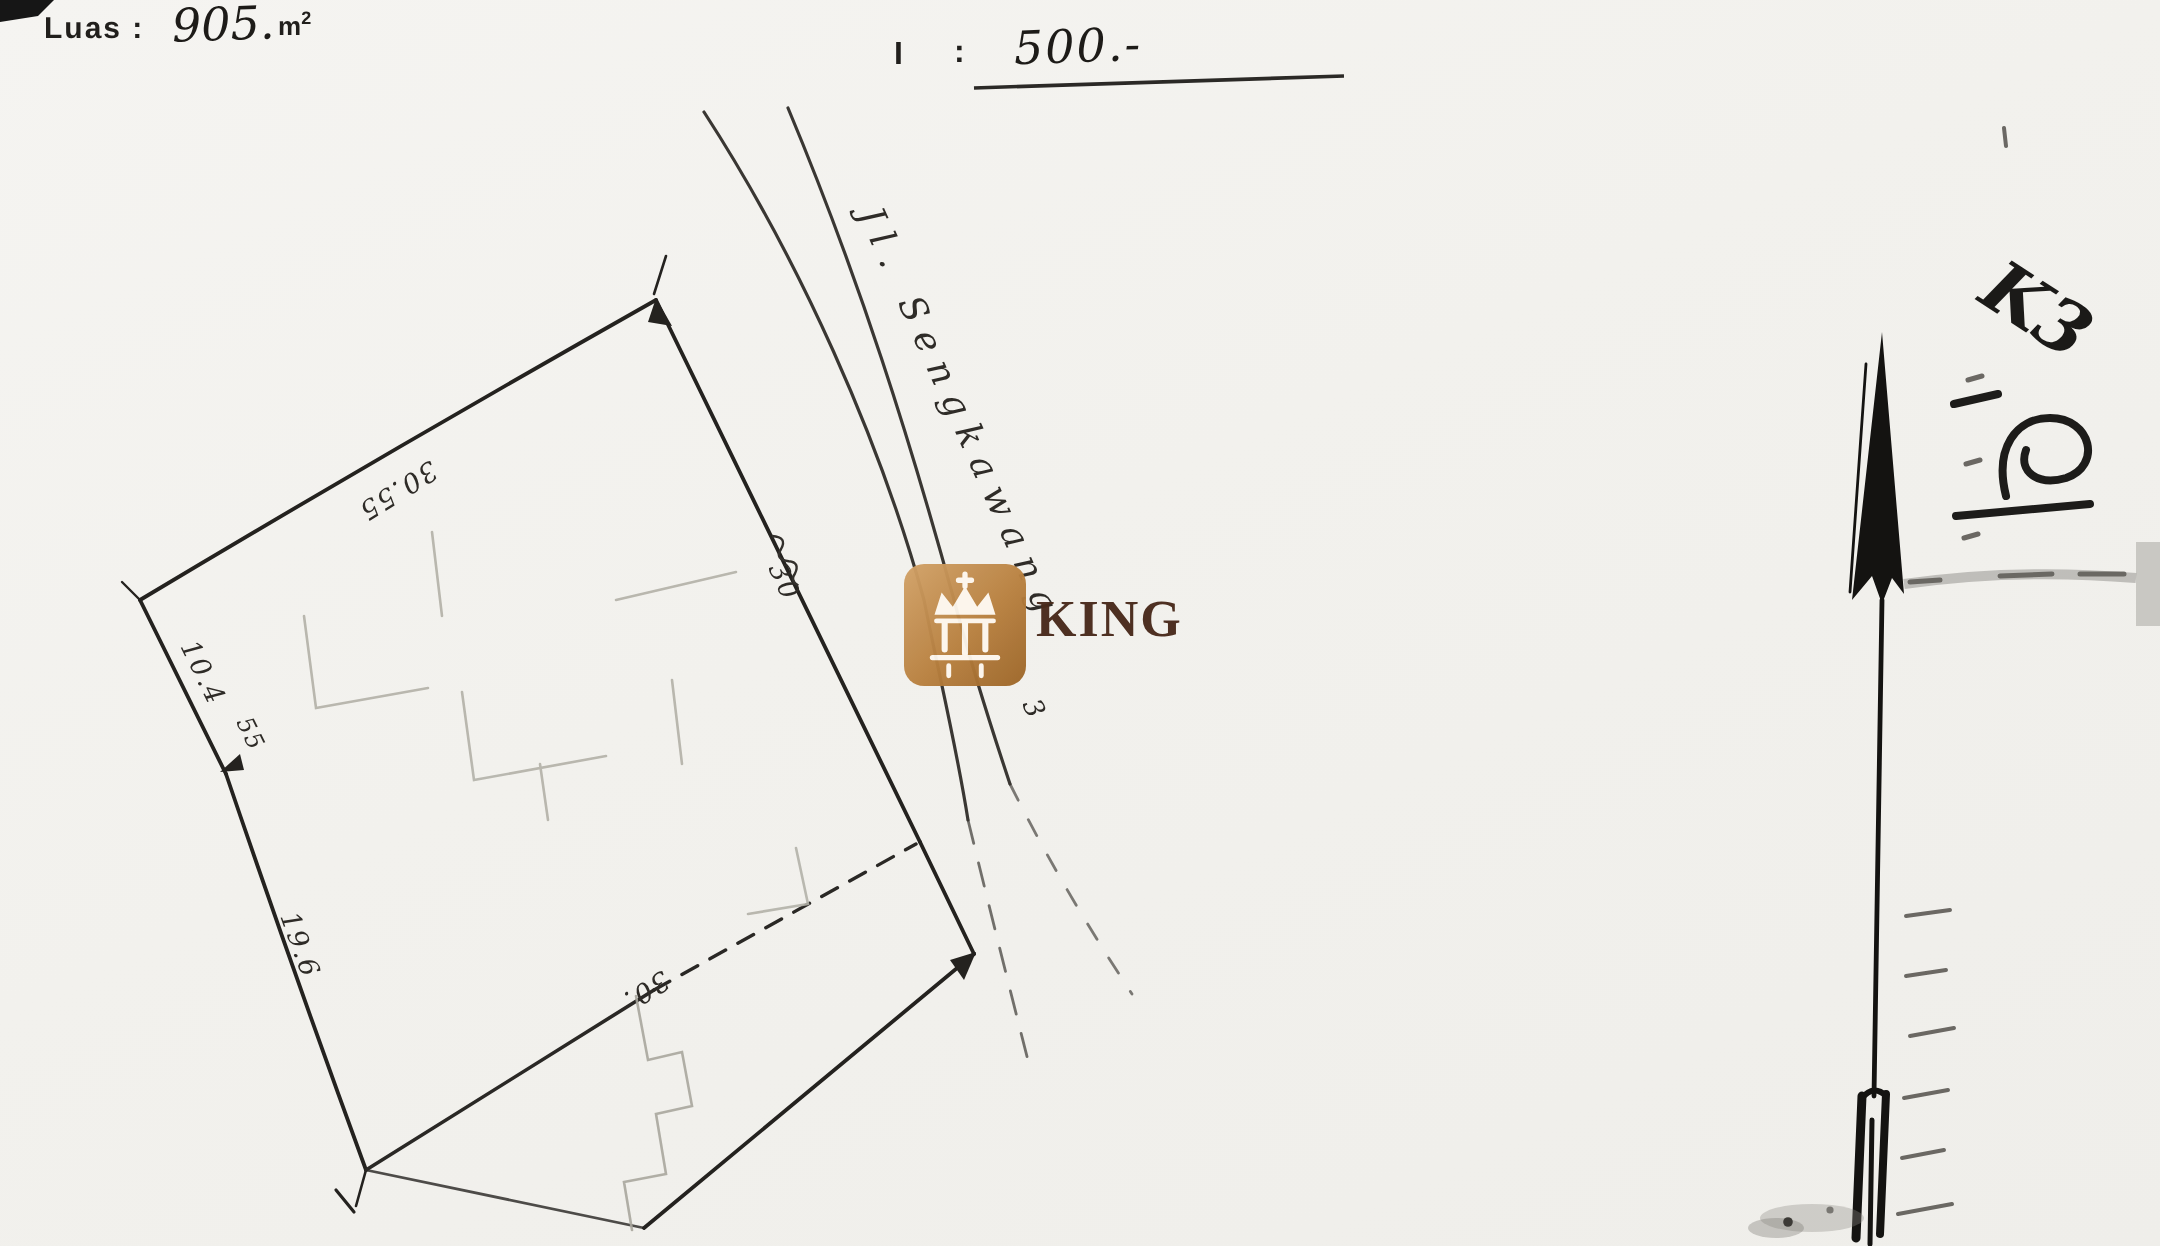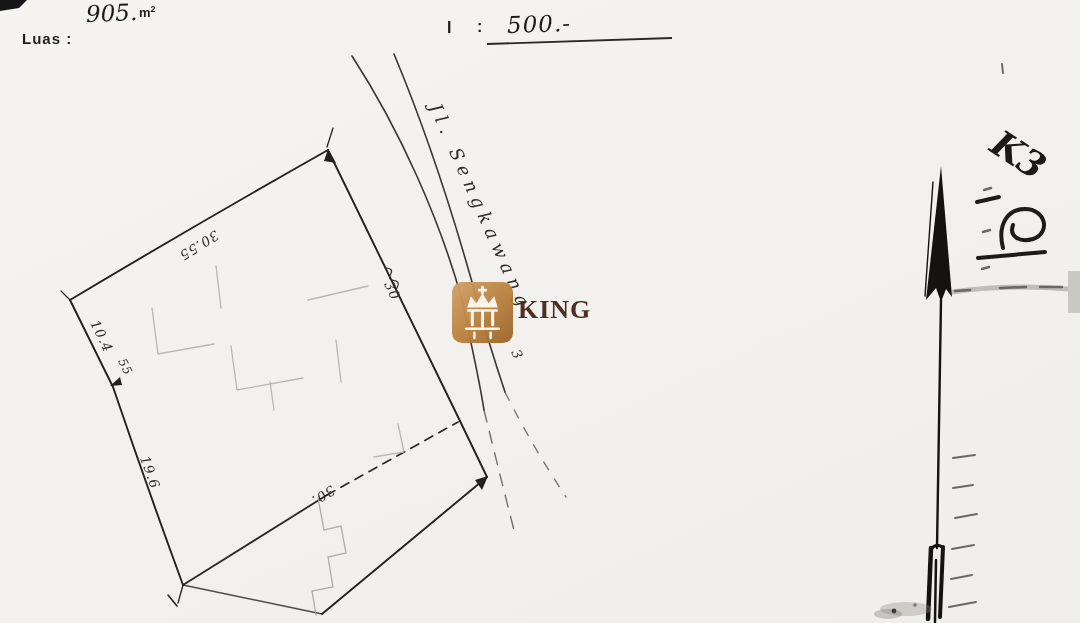--- a/index.html
+++ b/index.html
@@ -22,21 +22,21 @@
   }
   svg text.street{
     font-family:"DejaVu Serif",serif;font-style:italic;
     fill:#2f2c28;font-size:18px;letter-spacing:6px;
   }
   svg text.marker{
     font-family:"DejaVu Serif",serif;font-style:italic;font-weight:bold;
     fill:#1b1a18;font-size:36px;
   }
   
-  #luas-label{left:22px;top:6px;font-size:15px;letter-spacing:1px;margin-top:24px;}
+  #luas-label{left:22px;top:6px;font-size:15px;letter-spacing:1px;}
   #luas-value{left:86px;top:0px;font-size:23px;transform:rotate(-2deg);}
   #luas-unit{left:139px;top:4px;font-size:13px;font-weight:bold;text-align:right;}
   #luas-unit sup{font-size:9px;}
   #scale-label{left:265px;top:19px;font-size:16px;letter-spacing:3px;}
   #scale-index{left:447px;top:19px;font-size:16px;}
   #scale-colon{left:477px;top:18px;font-size:16px;}
   #scale-value{left:507px;top:11px;font-size:23px;transform:rotate(-2deg);letter-spacing:1px;}
   
   #logo{left:452px;top:282px;width:260px;height:64px;opacity:.96;}
   #logo-tile{

